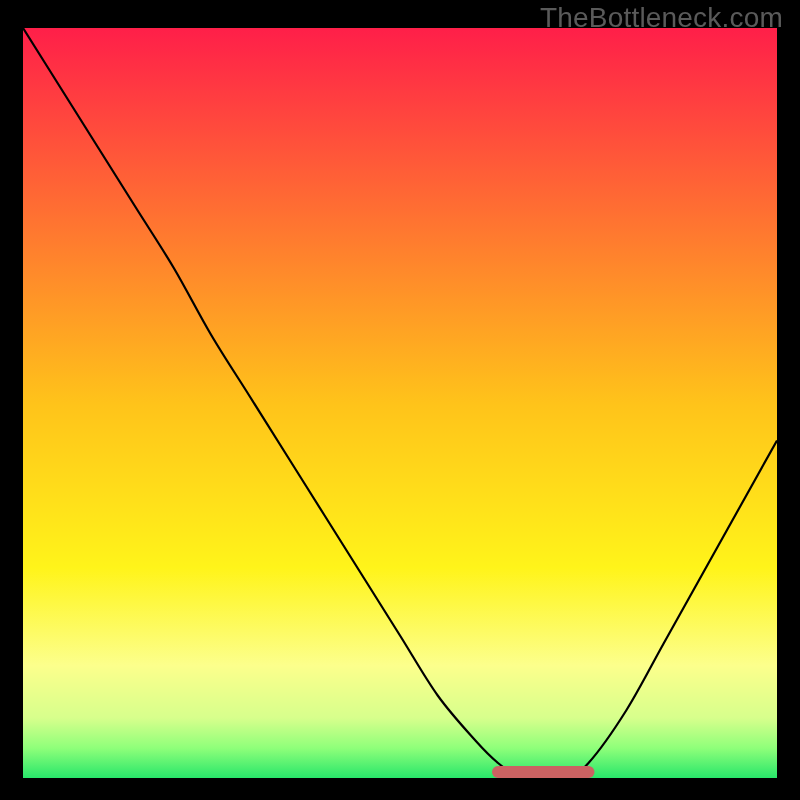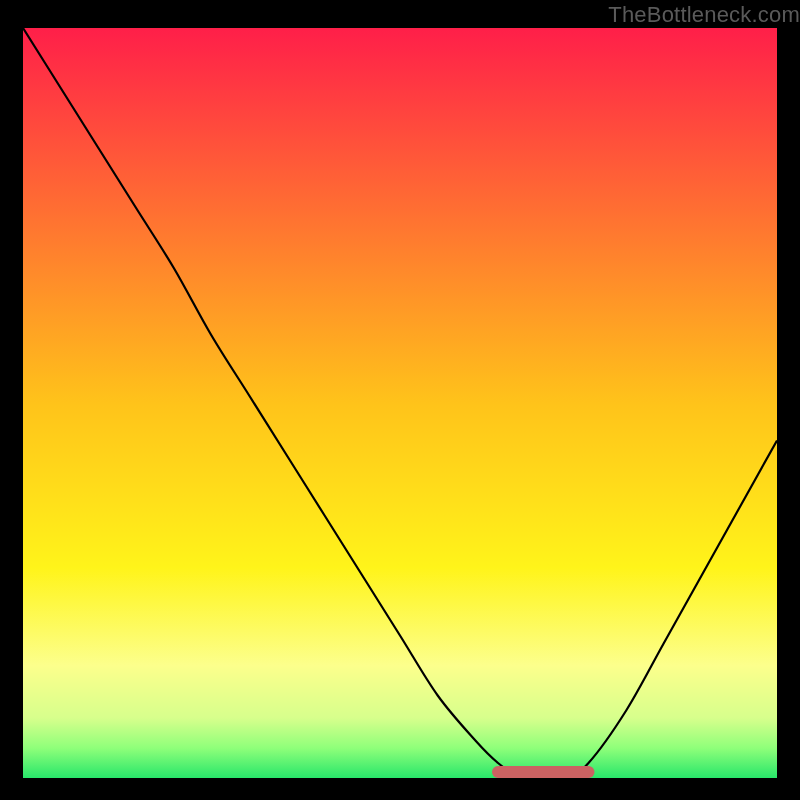--- a/index.html
+++ b/index.html
@@ -13,23 +13,23 @@
   }
   .frame {
     position: relative;
     width: 800px;
     height: 800px;
     background: #000;
   }
   .attribution {
     position: absolute;
     top: 2px;
-    right: 0;
+    right: 17px;
     color: #5a5a5a;
-    font-size: 22px;
+    font-size: 28px;
     font-weight: 400;
     letter-spacing: 0.2px;
     z-index: 10;
   }
   .plot-area {
     position: absolute;
     left: 23px;
     top: 28px;
     width: 754px;
     height: 750px;

